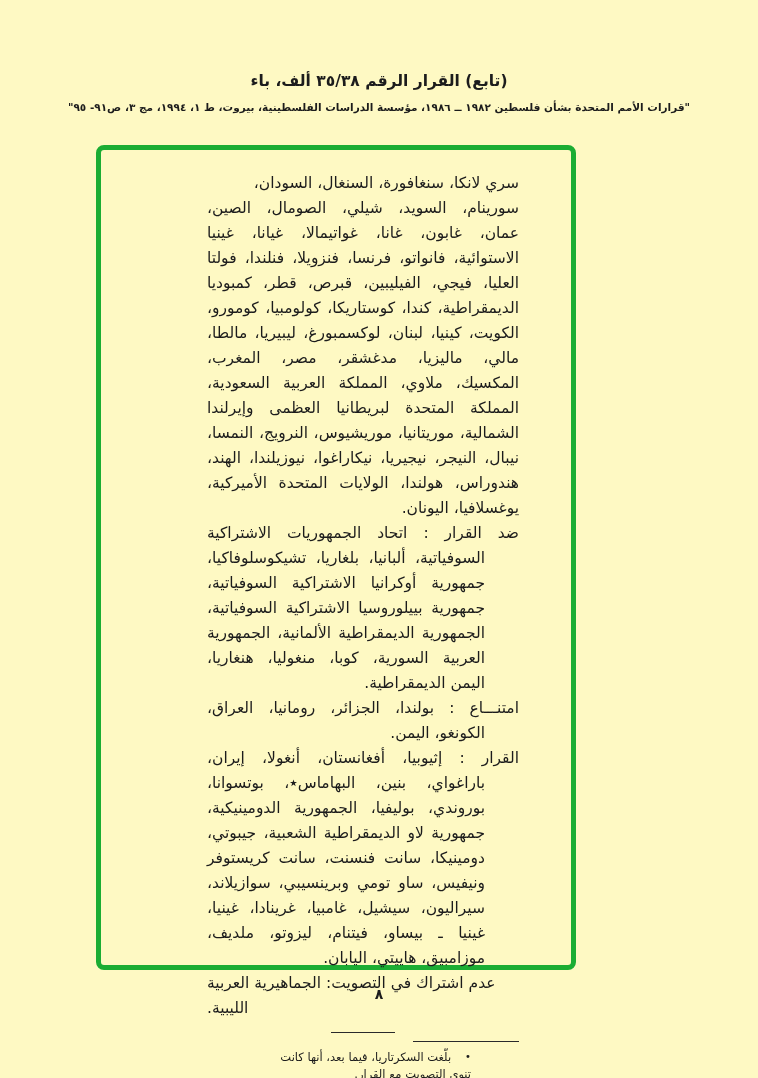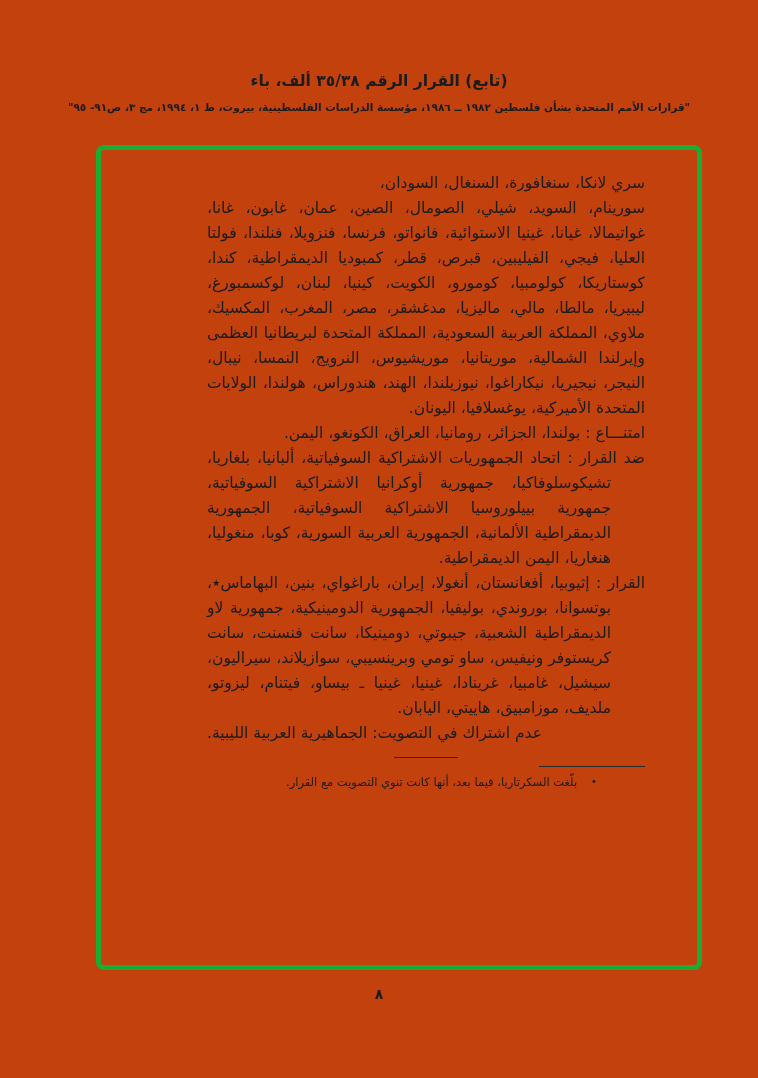--- a/index.html
+++ b/index.html
@@ -1,31 +1,31 @@
 <!DOCTYPE html>
 <html lang="ar"><head>
 <meta charset="utf-8">
 <style>
   html,body { margin:0; padding:0; background:#ffffff; }
   .page {
     position:relative;
     width:758px; height:1078px;
-    background:#c2410c;
+    background:#fef9c3;
     font-family:"DejaVu Sans", sans-serif;
     color:#1c1c1c;
     overflow:hidden;
   }
   .doc-header { position:absolute; top:72px; left:0; width:758px; text-align:center; direction:rtl; }
   .doc-title   { font-size:15.5px; font-weight:bold; letter-spacing:0.2px; }
   .doc-subtitle{ font-size:10.5px; font-weight:bold; margin-top:11px; }
 
   .annotation-box {
     position:absolute;
     left:96px; top:145px;
-    width:606px; height:825px;
+    width:480px; height:825px;
     box-sizing:border-box;
     border:5px solid #1bad33;
     border-radius:8px;
     background:transparent;
   }
   .box-content {
     position:absolute;
     top:21px; right:52px; left:106px; bottom:0;
     direction:rtl;
     text-align:justify;
@@ -65,27 +65,27 @@
   </div>
 
   <div class="annotation-box" style="border-color: rgb(27, 173, 51);">
     <div class="box-content">
 
       <p class="countries">
         <span class="first-line">سري لانكا، سنغافورة، السنغال، السودان،</span><span>سورينام، السويد، شيلي، الصومال، الصين، عمان، غابون، غانا، غواتيمالا، غيانا، غينيا الاستوائية، فانواتو، فرنسا، فنزويلا، فنلندا، فولتا العليا، فيجي، الفيليبين، قبرص، قطر، كمبوديا الديمقراطية، كندا، كوستاريكا، كولومبيا، كومورو، الكويت، كينيا، لبنان، لوكسمبورغ، ليبيريا، مالطا، مالي، ماليزيا، مدغشقر، مصر، المغرب، المكسيك، ملاوي، المملكة العربية السعودية، المملكة المتحدة لبريطانيا العظمى وإيرلندا الشمالية، موريتانيا، موريشيوس، النرويج، النمسا، نيبال، النيجر، نيجيريا، نيكاراغوا، نيوزيلندا، الهند، هندوراس، هولندا، الولايات المتحدة الأميركية، يوغسلافيا، اليونان.</span>
       </p>
 
       <p class="entry">
-        <span class="entry-label">امتنـــاع :</span>
-        <span>بولندا، الجزائر، رومانيا، العراق، الكونغو، اليمن.</span>
+        <span class="entry-label">ضد القرار :</span>
+        <span>اتحاد الجمهوريات الاشتراكية السوفياتية، ألبانيا، بلغاريا، تشيكوسلوفاكيا، جمهورية أوكرانيا الاشتراكية السوفياتية، جمهورية بييلوروسيا الاشتراكية السوفياتية، الجمهورية الديمقراطية الألمانية، الجمهورية العربية السورية، كوبا، منغوليا، هنغاريا، اليمن الديمقراطية.</span>
       </p>
 
       <p class="entry">
-        <span class="entry-label">ضد القرار :</span>
-        <span>اتحاد الجمهوريات الاشتراكية السوفياتية، ألبانيا، بلغاريا، تشيكوسلوفاكيا، جمهورية أوكرانيا الاشتراكية السوفياتية، جمهورية بييلوروسيا الاشتراكية السوفياتية، الجمهورية الديمقراطية الألمانية، الجمهورية العربية السورية، كوبا، منغوليا، هنغاريا، اليمن الديمقراطية.</span>
+        <span class="entry-label">امتنـــاع :</span>
+        <span>بولندا، الجزائر، رومانيا، العراق، الكونغو، اليمن.</span>
       </p>
 
       <p class="entry">
         <span class="entry-label">القرار :</span>
         <span>إثيوبيا، أفغانستان، أنغولا، إيران، باراغواي، بنين، البهاماس٭، بوتسوانا، بوروندي، بوليفيا، الجمهورية الدومينيكية، جمهورية لاو الديمقراطية الشعبية، جيبوتي، دومينيكا، سانت فنسنت، سانت كريستوفر ونيفيس، ساو تومي وبرينسيبي، سوازيلاند، سيراليون، سيشيل، غامبيا، غرينادا، غينيا، غينيا ـ بيساو، فيتنام، ليزوتو، ملديف، موزامبيق، هاييتي، اليابان.</span>
       </p>
 
       <p class="no-vote">عدم اشتراك في التصويت: الجماهيرية العربية الليبية.</p>
 
       <hr class="end-rule">

